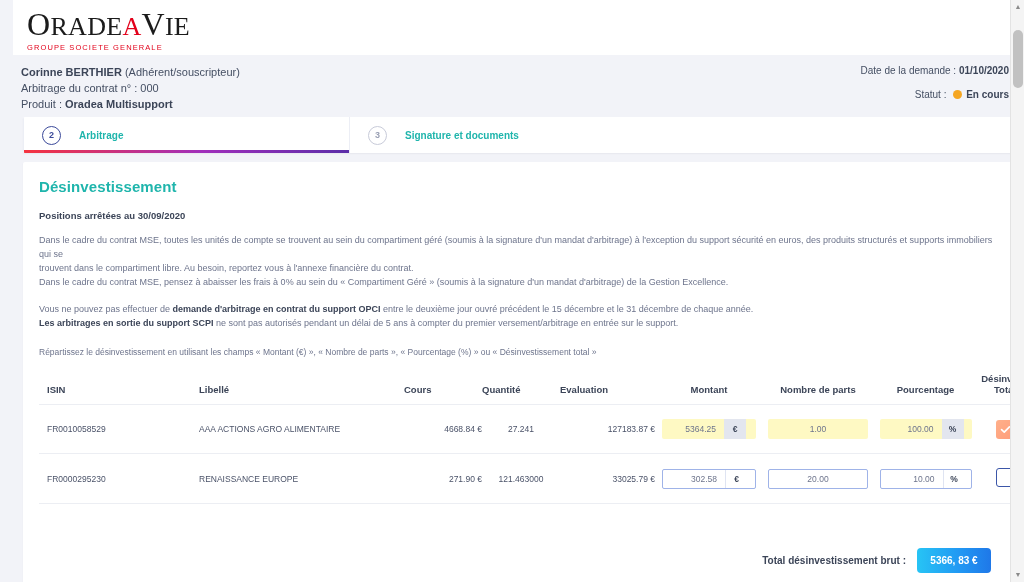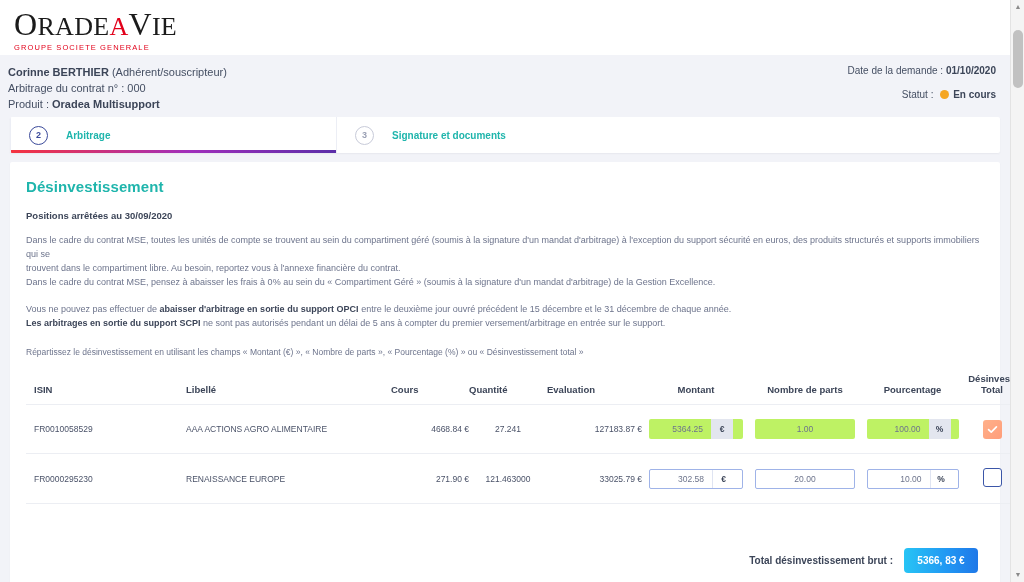--- a/index.html
+++ b/index.html
@@ -12,21 +12,21 @@
     font-family: "Liberation Sans", "DejaVu Sans", sans-serif;
     color: #454f63;
   }
   .viewport {
     position: relative;
     width: 1024px; height: 582px;
     background: #f2f3f8;
   }
   .page {
     position: absolute;
-    left: 0; top: 0;
+    left: 13px; top: 0;
     width: 1010px; height: 582px;
     overflow: hidden;
     background: #f2f3f8;
   }
 
   
   .scrollbar {
     position: absolute;
     right: 0; top: 0;
     width: 14px; height: 582px;
@@ -234,21 +234,21 @@
     font-size: 8.5px;
     min-width: 62px;
   }
   .inpgrp .unit {
     display: flex; align-items: center; justify-content: center;
     width: 22px;
     font-size: 8.5px;
     font-weight: bold;
   }
   
-  .inpgrp.dis { background: #bef264; }
+  .inpgrp.dis { background: #fef9c3; }
   .inpgrp.dis .val { color: #6d748c; }
   .inpgrp.dis .unit { color: #3c4558; background: #e3e6ef; }
   .inpgrp.dis.nounit .val { min-width: 84px; }
   
   .inpgrp.act { background: #ffffff; border: 1px solid #9fb3e8; }
   .inpgrp.act .val { color: #6d748c; }
   .inpgrp.act .unit { color: #3c4558; background: #ffffff; border-left: 1px solid #dfe4f2; }
   .inpgrp.act.nounit .val { min-width: 84px; }
   .w-mont { width: 94px; }
   .w-parts { width: 100px; }
@@ -348,21 +348,21 @@
       <h1 class="section-title">Désinvestissement</h1>
       <div class="positions">Positions arrêtées au 30/09/2020</div>
 
       <div class="para">
         <div>Dans le cadre du contrat MSE, toutes les unités de compte se trouvent au sein du compartiment géré (soumis à la signature d'un mandat d'arbitrage) à l'exception du support sécurité en euros, des produits structurés et supports immobiliers qui se</div>
         <div>trouvent dans le compartiment libre. Au besoin, reportez vous à l'annexe financière du contrat.</div>
         <div>Dans le cadre du contrat MSE, pensez à abaisser les frais à 0% au sein du « Compartiment Géré » (soumis à la signature d'un mandat d'arbitrage) de la Gestion Excellence.</div>
       </div>
 
       <div class="para block2">
-        <div><span>Vous ne pouvez pas effectuer de </span><b>abaisser d'arbitrage en sortie du support OPCI</b><span> entre le deuxième jour ouvré précédent le 15 décembre et le 31 décembre de chaque année.</span></div>
+        <div><span>Vous ne pouvez pas effectuer de </span><b>demande d'arbitrage en contrat du support OPCI</b><span> entre le deuxième jour ouvré précédent le 15 décembre et le 31 décembre de chaque année.</span></div>
         <div><b>Les arbitrages en sortie du support SCPI</b><span> ne sont pas autorisés pendant un délai de 5 ans à compter du premier versement/arbitrage en entrée sur le support.</span></div>
       </div>
 
       <div class="para block3">Répartissez le désinvestissement en utilisant les champs « Montant (€) », « Nombre de parts », « Pourcentage (%) » ou « Désinvestissement total »</div>
 
       <table class="grid">
         <thead>
           <tr>
             <th class="c-isin">ISIN</th>
             <th class="c-lib">Libellé</th>

